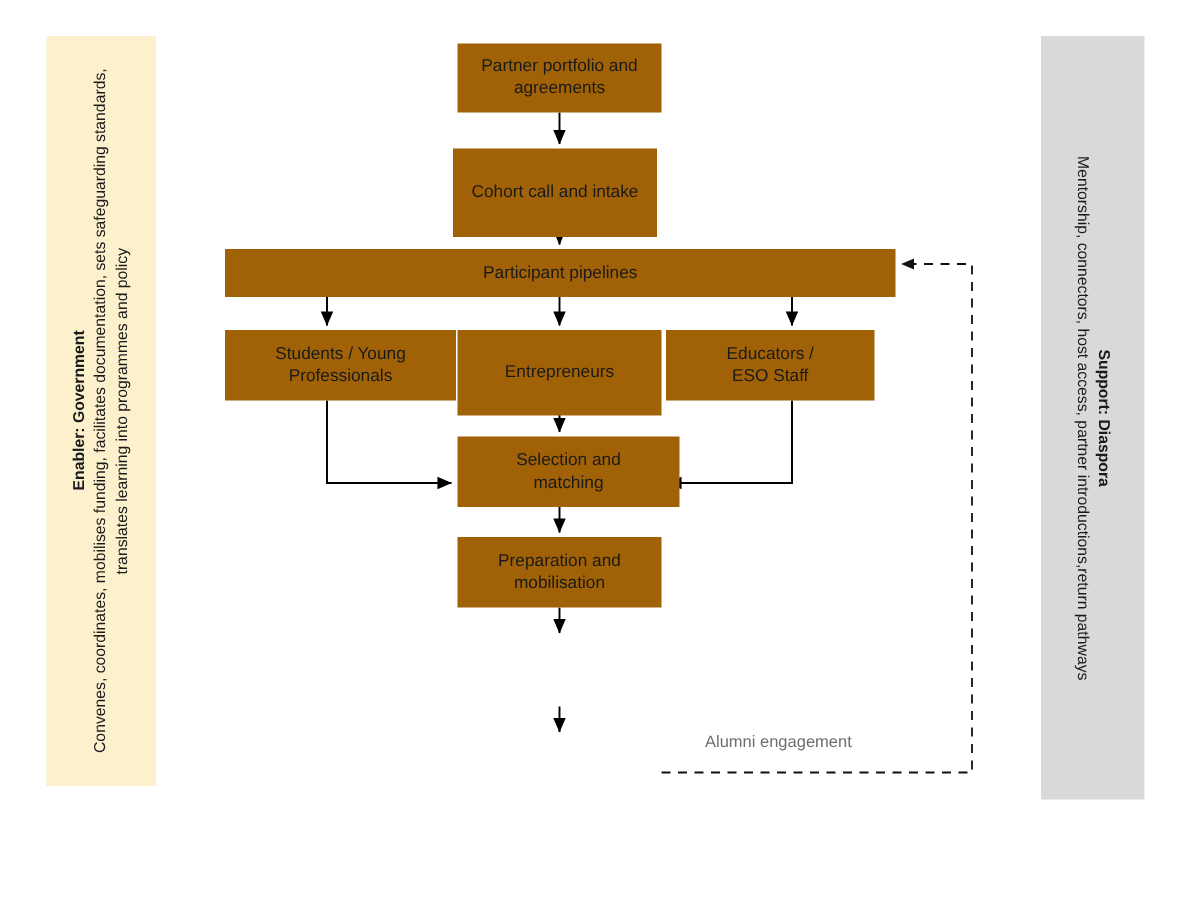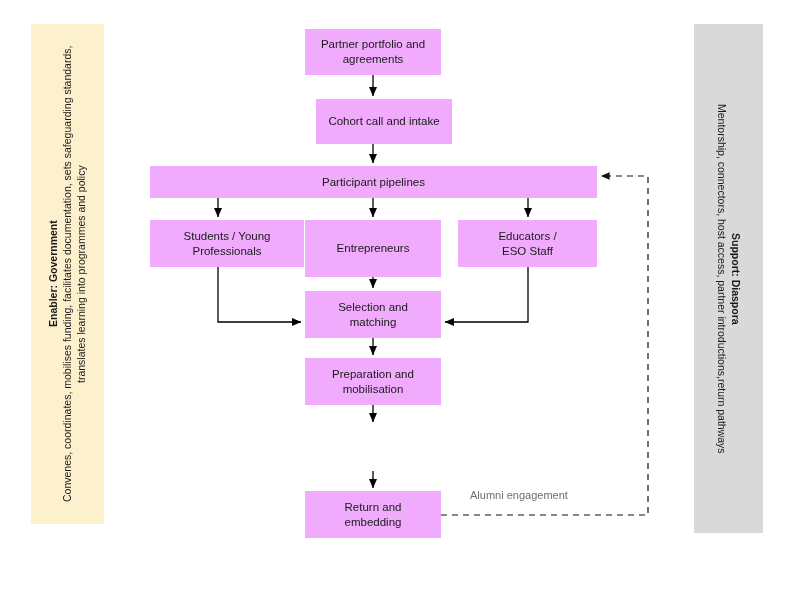--- a/index.html
+++ b/index.html
@@ -32,38 +32,38 @@
   }
   #band-left .band-text{transform:rotate(180deg);}
   #band-right{
     left:694px;top:24px;width:69px;height:509px;
     background:#d9d9d9;
   }
 
   
   .node{
     position:absolute;
-    background:#f0abfc;
+    background:#a16207;
     box-sizing:border-box;
     display:flex;align-items:center;justify-content:center;
     text-align:center;
     font-size:11.5px;
     color:#1a1a1a;
     line-height:1.3;
     white-space:pre-line;
     padding:2px 4px;
   }
 
   #n-partner   {left:305px;top:29px; width:136px;height:46px;}
-  #n-cohort    {left:316px;top:99px; width:136px;height:45px;}
+  #n-cohort    {left:302px;top:99px; width:136px;height:59px;}
   #n-pipelines {left:150px;top:166px;width:447px;height:32px;}
   #n-students  {left:150px;top:220px;width:154px;height:47px;}
   #n-entre     {left:305px;top:220px;width:136px;height:57px;}
-  #n-educators {left:458px;top:220px;width:139px;height:47px;}
-  #n-selection {left:305px;top:291px;width:136px;height:47px;}
+  #n-educators {left:444px;top:220px;width:139px;height:47px;}
+  #n-selection {left:305px;top:291px;width:148px;height:47px;}
   #n-prep      {left:305px;top:358px;width:136px;height:47px;}
   #n-exchange  {left:305px;top:425px;width:136px;height:46px;}
   #n-return    {left:305px;top:491px;width:136px;height:47px;}
 
   
   #loop-label{
     position:absolute;left:470px;top:489px;width:185px;
     font-size:11px;color:#6e6e6e;
   }
   svg{position:absolute;left:0;top:0;width:800px;height:600px;pointer-events:none;}
@@ -126,16 +126,14 @@
   <div class="node" id="n-pipelines">Participant pipelines</div>
   <div class="node" id="n-students">Students / Young
 Professionals</div>
   <div class="node" id="n-entre">Entrepreneurs</div>
   <div class="node" id="n-educators">Educators /
 ESO Staff</div>
   <div class="node" id="n-selection">Selection and
 matching</div>
   <div class="node" id="n-prep">Preparation and
 mobilisation</div>
-  <div class="node" id="n-return">Return and
-embedding</div>
 
 </div>
 
 </body></html>

